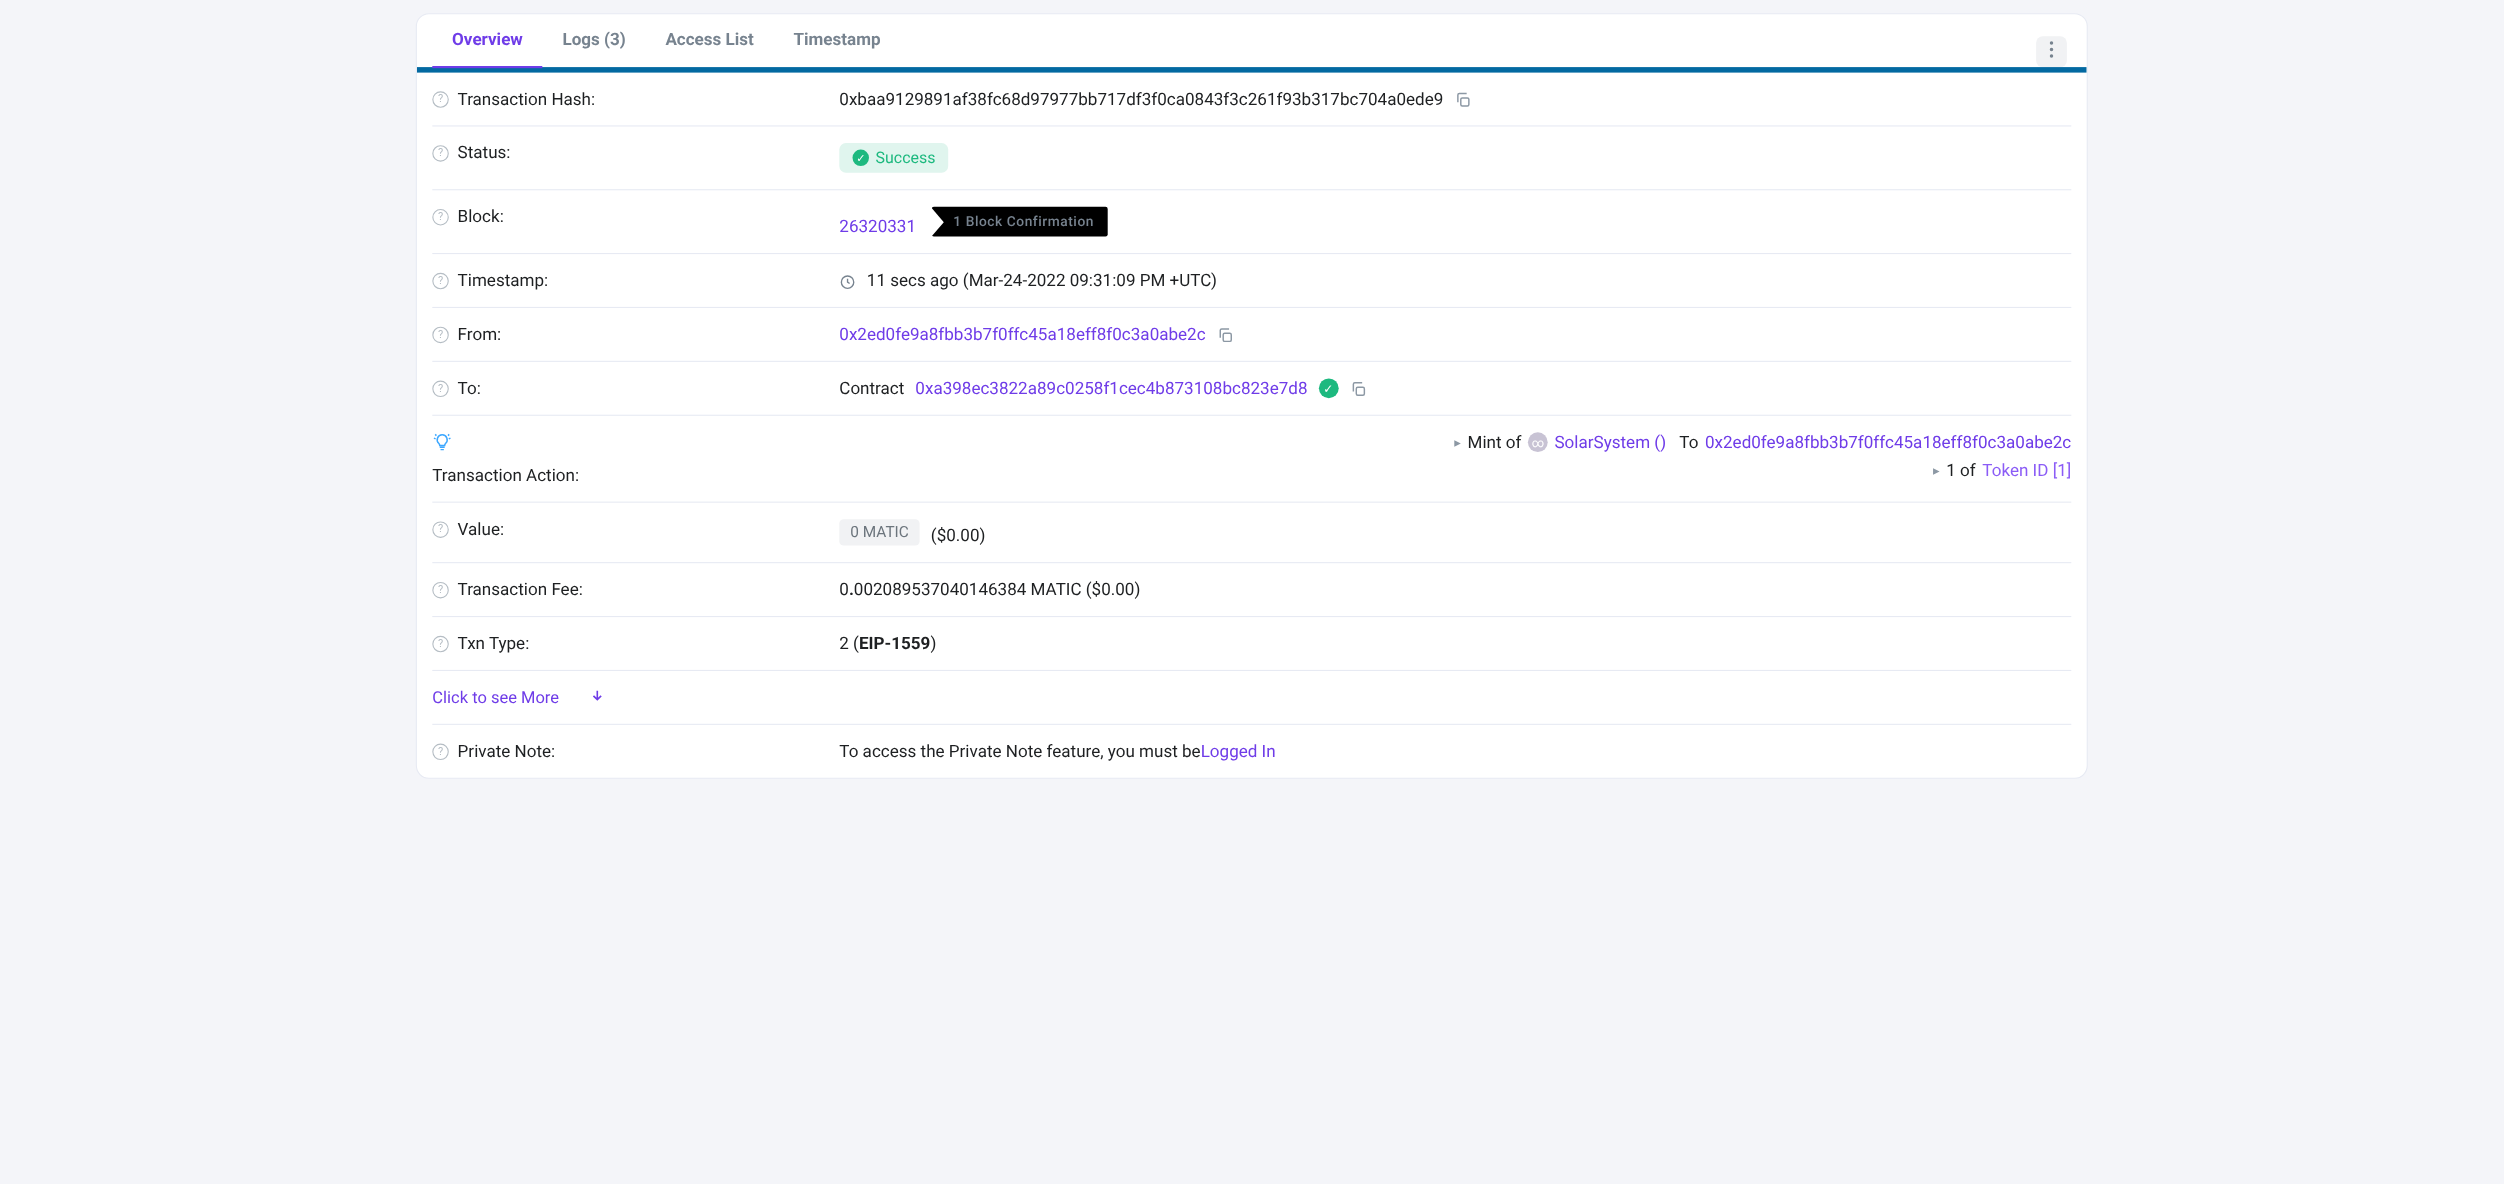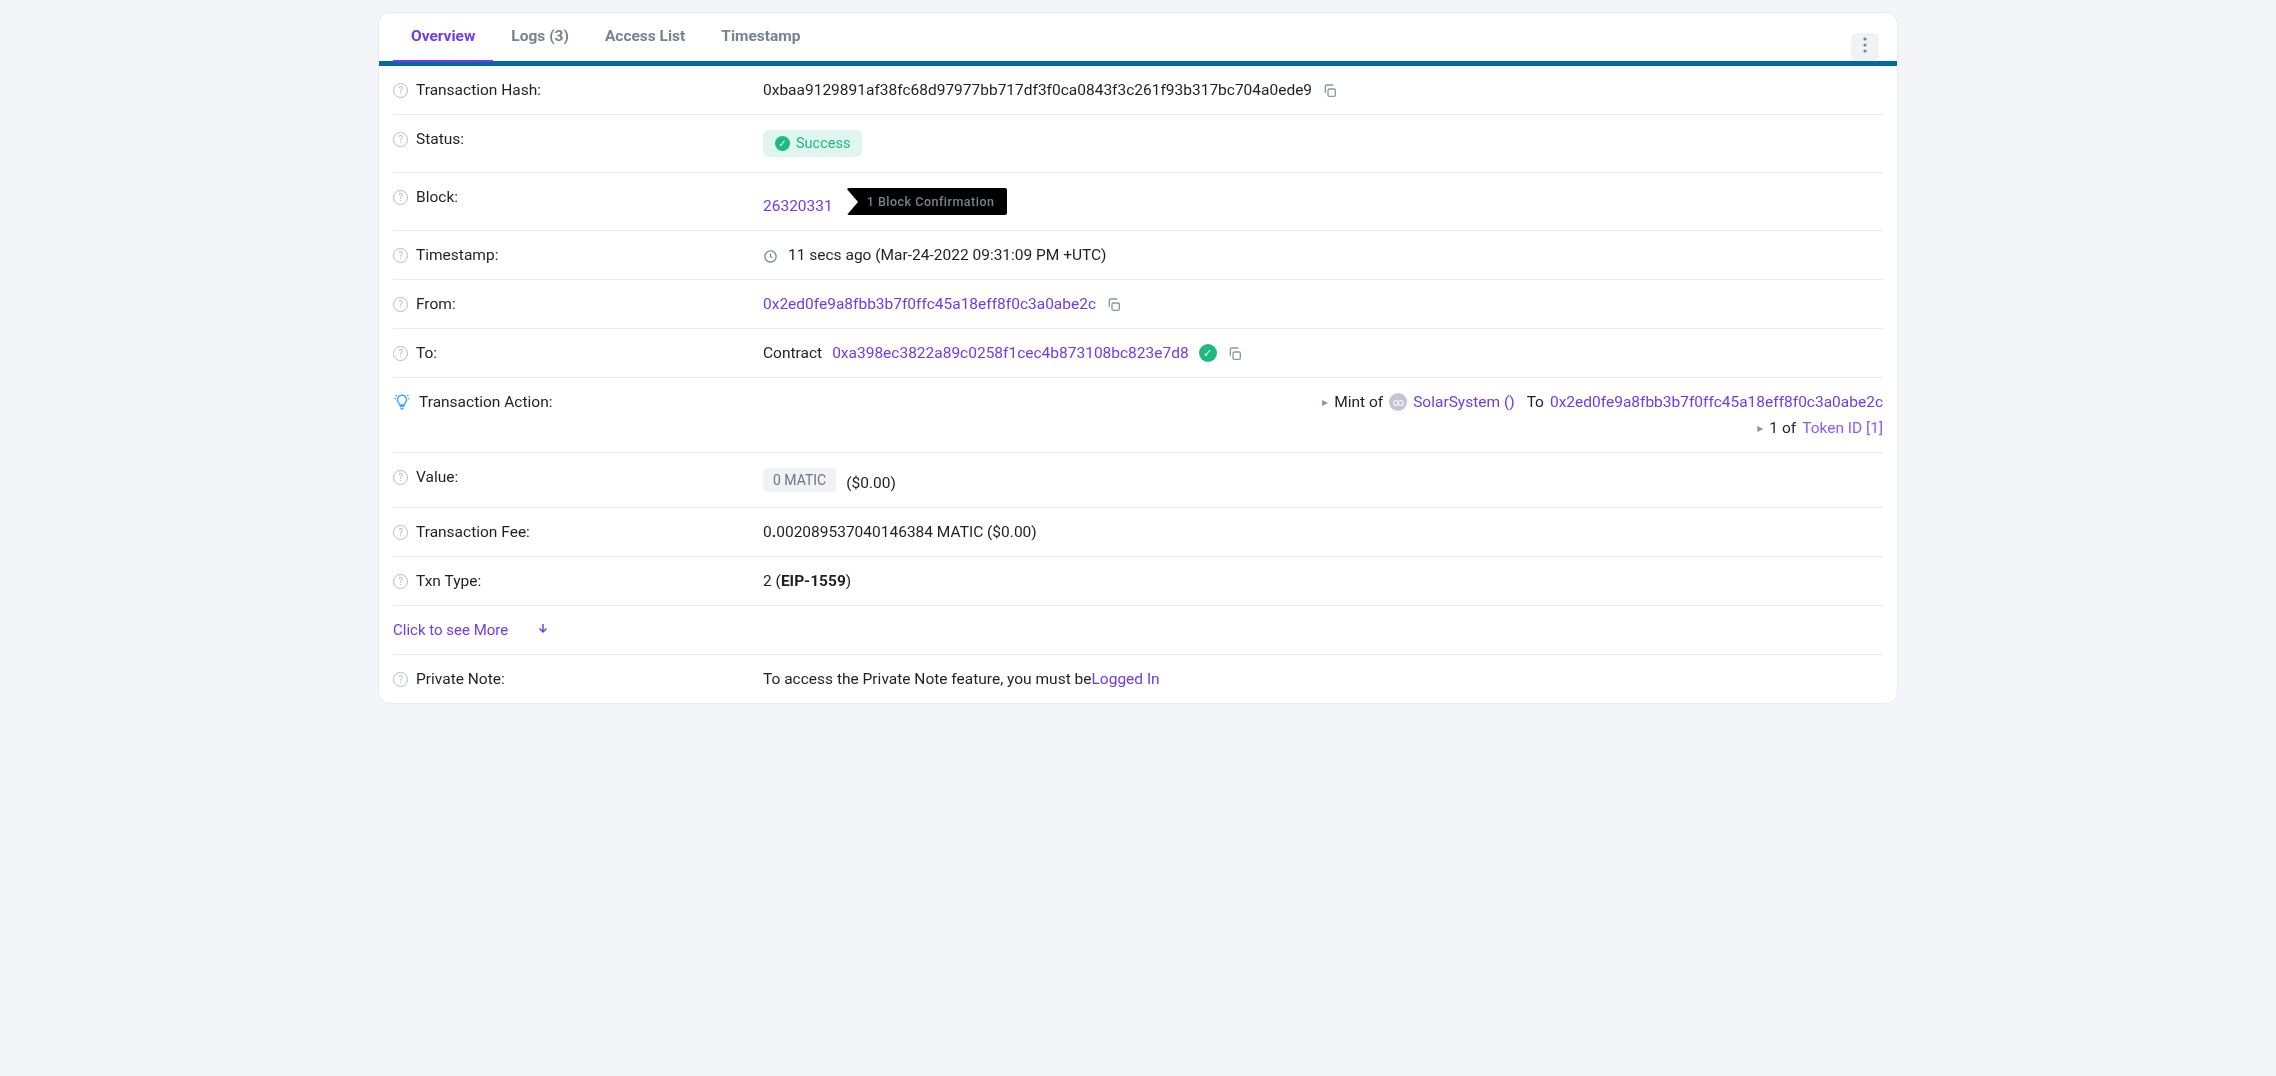--- a/index.html
+++ b/index.html
@@ -285,21 +285,21 @@
         <span class="copy-icon">
           <svg width="16" height="16" viewBox="0 0 24 24" fill="none" stroke="currentColor" stroke-width="2">
               <rect x="9" y="9" width="11" height="11" rx="2"></rect>
               <path d="M5 15V5a2 2 0 0 1 2-2h10"></path>
             </svg>
         </span>
       </div>
     </div>
 
     <div class="row">
-      <div class="row-label" style="align-items:flex-start;">
+      <div class="row-label" style="align-items:flex-start;flex-direction:column;">
         <span class="bulb-icon">
           <svg width="18" height="18" viewBox="0 0 24 24" fill="none" stroke="currentColor" stroke-width="1.8">
               <path d="M9 18h6M10 21h4M12 3a6 6 0 0 0-4 10.5c.7.8 1 1.3 1 2.5h6c0-1.2.3-1.7 1-2.5A6 6 0 0 0 12 3z"></path>
               <path d="M4 8l-2-1M20 8l2-1M5 4L3.5 2.5M19 4l1.5-1.5"></path>
             </svg>
         </span>
         <span>Transaction Action:</span>
       </div>
       <div class="row-value action-lines">
         <div class="action-line">

